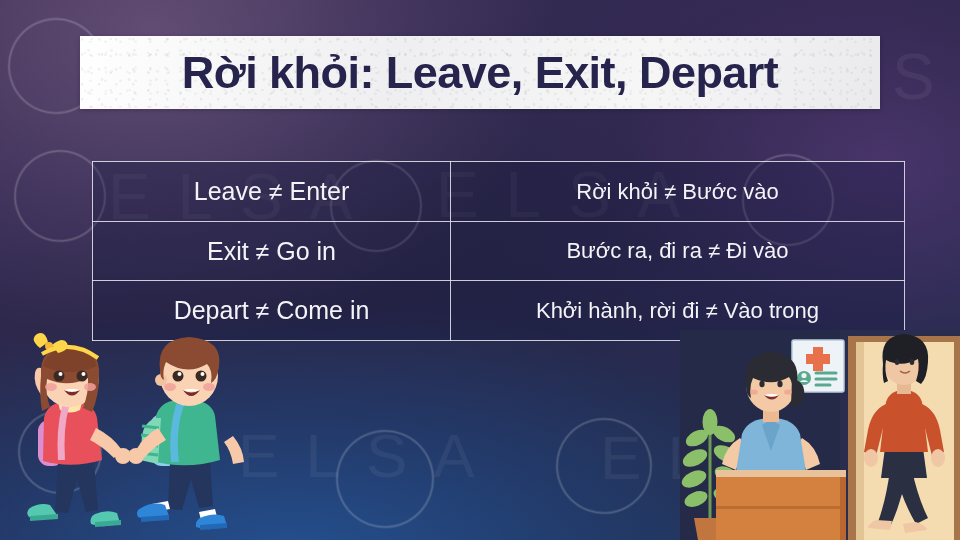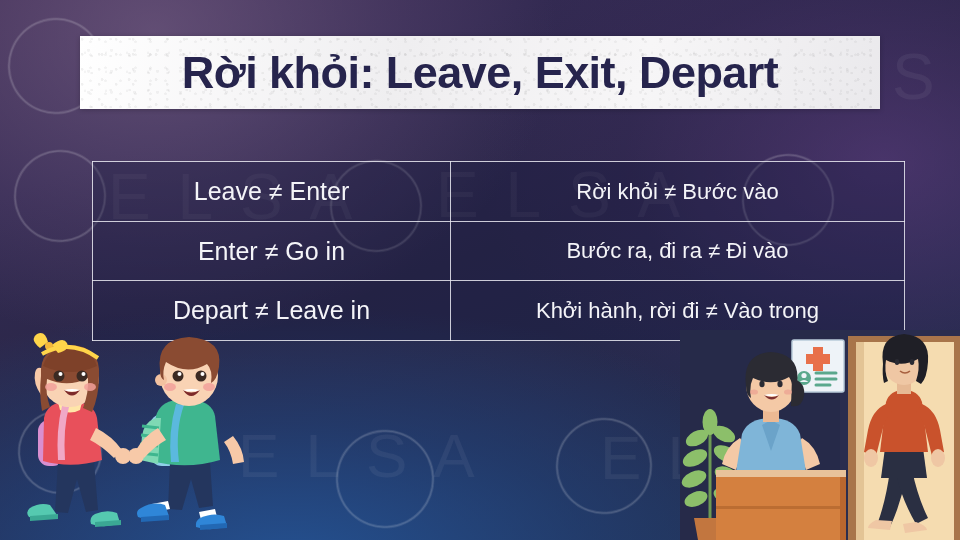--- a/index.html
+++ b/index.html
@@ -156,25 +156,25 @@
     <div id="title-text">Rời khỏi: Leave, Exit, Depart</div>
   </div>
 
   <table id="vocab-table">
     <tbody>
       <tr>
         <td class="col-en">Leave ≠ Enter</td>
         <td class="col-vi">Rời khỏi ≠ Bước vào</td>
       </tr>
       <tr>
-        <td class="col-en">Enter ≠ Go in</td>
+        <td class="col-en">Exit ≠ Go in</td>
         <td class="col-vi">Bước ra, đi ra ≠ Đi vào</td>
       </tr>
       <tr>
-        <td class="col-en">Depart ≠ Leave in</td>
+        <td class="col-en">Depart ≠ Come in</td>
         <td class="col-vi">Khởi hành, rời đi ≠ Vào trong</td>
       </tr>
     </tbody>
   </table>
 
   <svg id="kids-scene" class="art" viewBox="0 0 255 208">
 
     <g>
 
       <path d="M41 63 q-8 -12 -6 -22 q1 -6 6 -5 q4 1 3 7 q-1 7 4 15 z" fill="#f7c9a8"></path>

